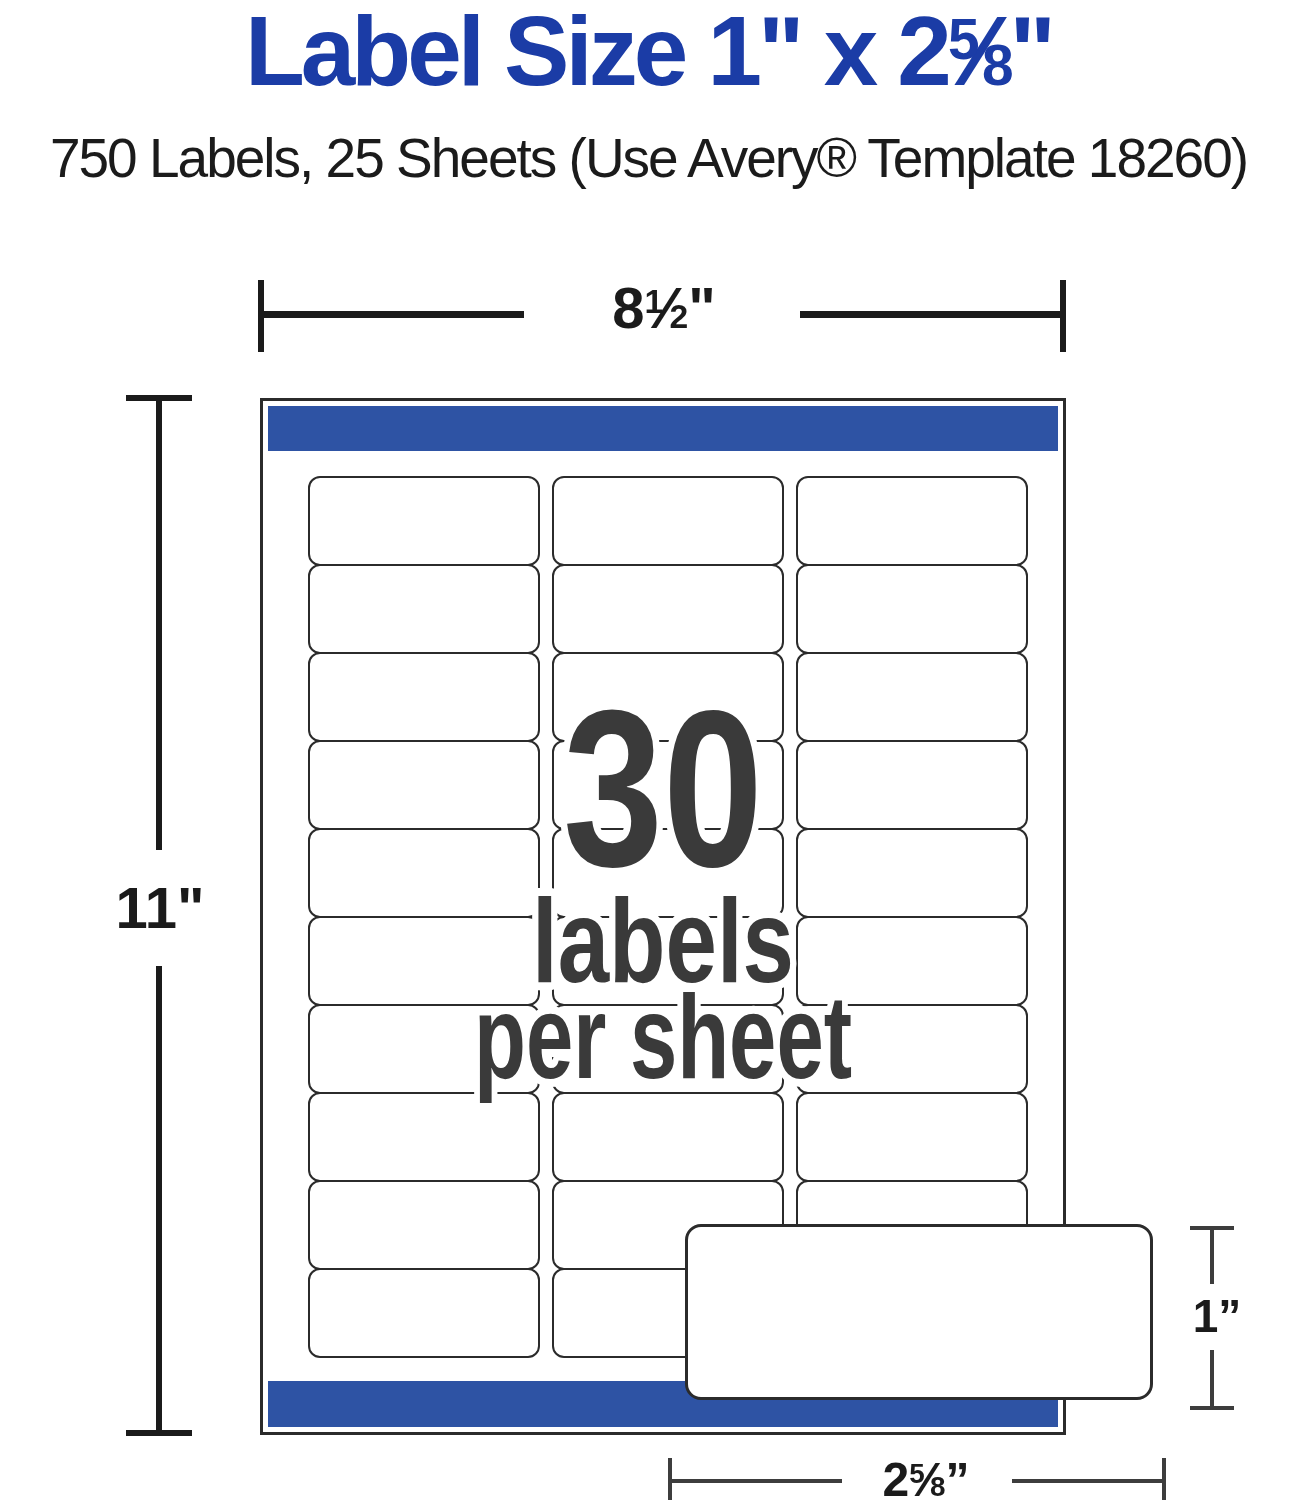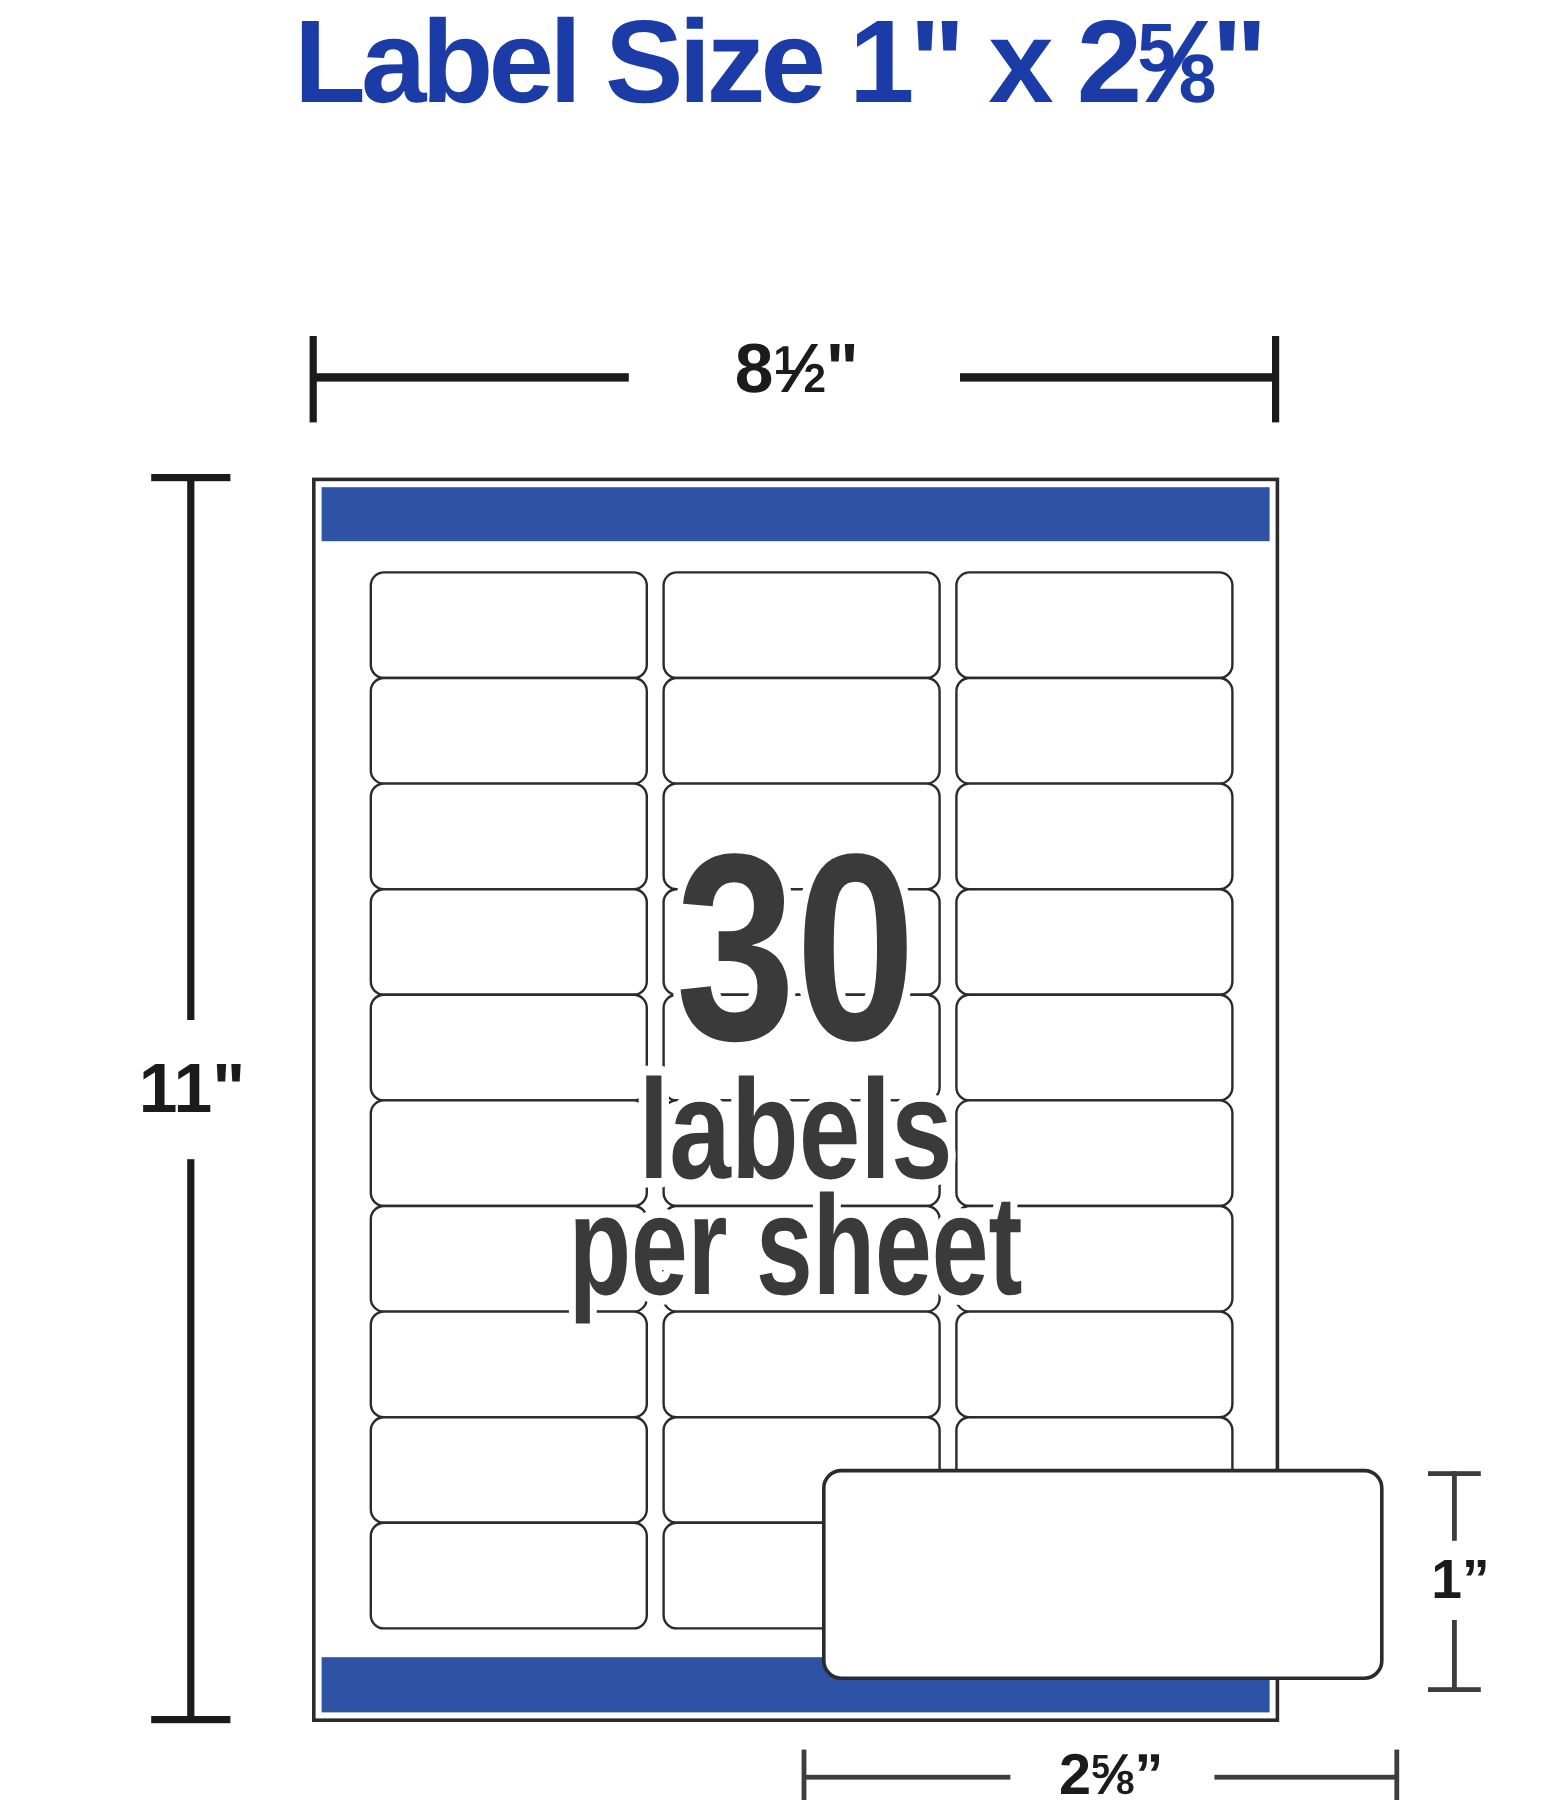--- a/index.html
+++ b/index.html
@@ -72,20 +72,21 @@
   .dim-right-label{top:1288px;left:1147px;width:140px;font-size:46px;line-height:56px;z-index:5;}
   .dim-bottom-label{top:1448px;left:836px;width:180px;font-size:48px;line-height:64px;z-index:5;}
 </style>
 </head>
 <body>
 
 <div class="page">
 
   <h1 class="title"><span>Label Size 1" x 2</span><span class="fn">5</span><span class="fs">⁄</span><span class="fd">8</span><span>"</span></h1>
 
+  <div class="subtitle">750 Labels, 25 Sheets (Use Avery® Template 18260)</div>
 
   <div class="vtick" style="left:258px;top:280px;"></div>
   <div class="vtick" style="left:1060px;top:280px;"></div>
   <div class="hseg" style="left:262px;top:311px;width:262px;"></div>
   <div class="hseg" style="left:800px;top:311px;width:262px;"></div>
   <div class="dim-label dim-top-label"><span>8</span><span class="fn">1</span><span class="fs">⁄</span><span class="fd">2</span><span>"</span></div>
 
   <div class="hcap" style="left:126px;top:395px;"></div>
   <div class="hcap" style="left:126px;top:1430px;"></div>
   <div class="vseg" style="left:156px;top:398px;height:452px;"></div>

